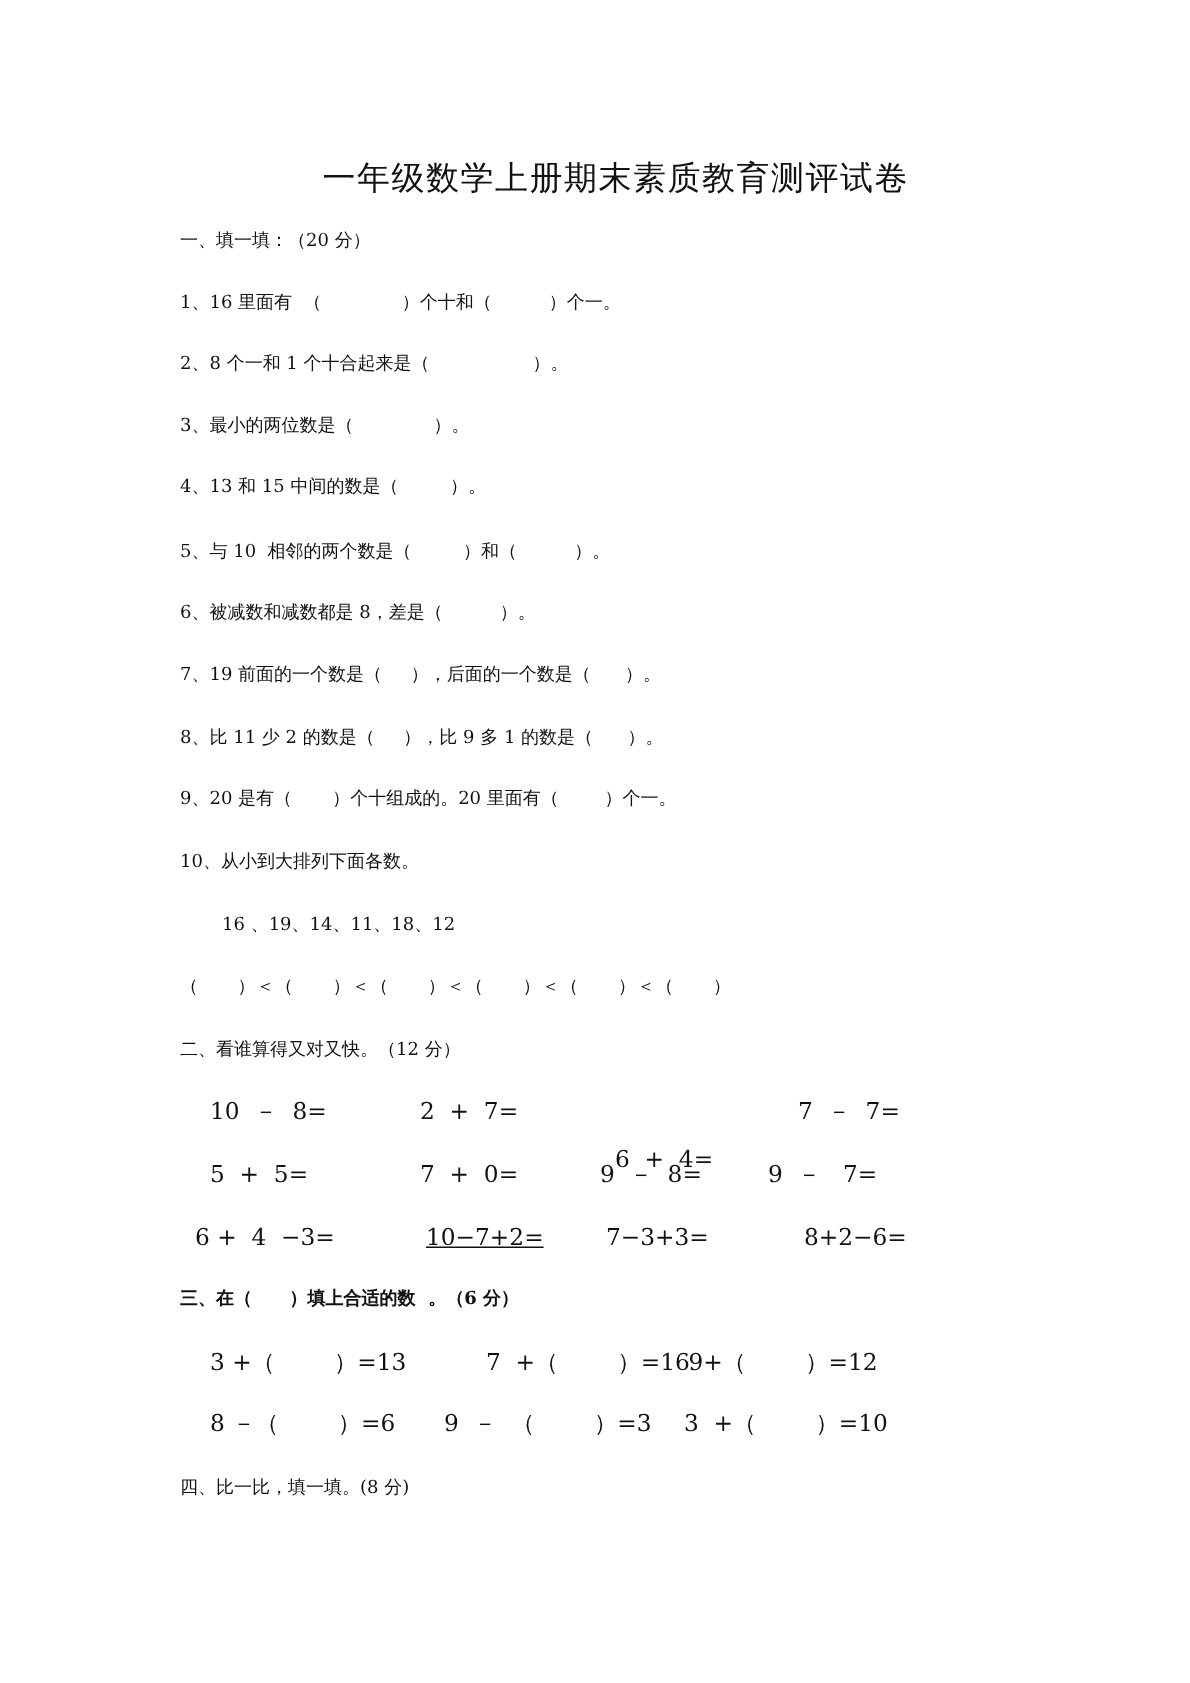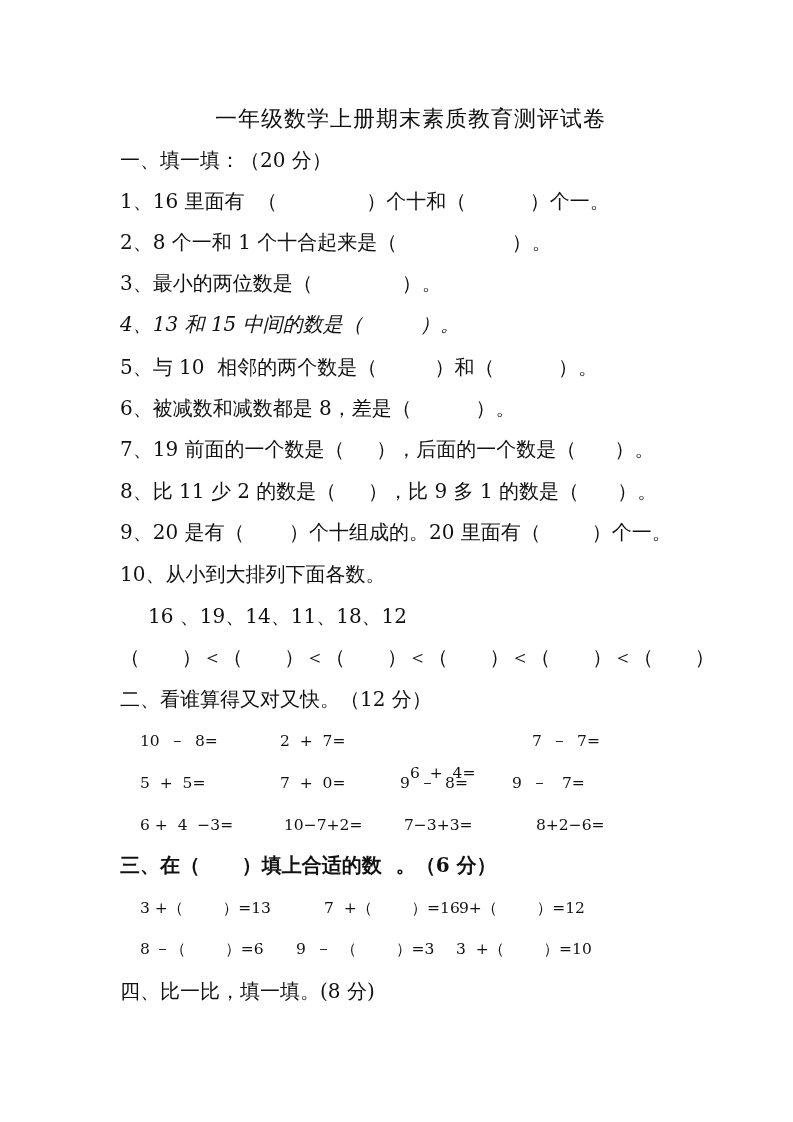--- a/index.html
+++ b/index.html
@@ -1,33 +1,33 @@
 <!DOCTYPE html>
 <html><head>
 <meta charset="utf-8">
 <style>
   html, body { margin: 0; padding: 0; background: #ffffff; }
   body { width: 793px; height: 1122px; position: relative; overflow: hidden;
          font-family: "DejaVu Serif", "Liberation Serif", serif; color: #111; }
-  .line { position: absolute; font-size: 20px; white-space: pre; line-height: 20px; }
+  .line { position: absolute; font-size: 12px; white-space: pre; line-height: 20px; }
   .title { position: absolute; left: 215px; top: 104px; font-size: 22px; letter-spacing: 1px; white-space: pre; }
   .cell { position: absolute; font-size: 15.5px; white-space: pre; line-height: 20px; }
 </style>
 </head>
 <body>
 
 <div>
   <div class="title">一年级数学上册期末素质教育测评试卷</div>
 
   <div class="line" style="left:120px; top:150px;">一、填一填：（20 分）</div>
 
   <div class="line" style="left:120px; top:191px;">1、16 里面有  （              ）个十和（          ）个一。</div>
   <div class="line" style="left:120px; top:232px;">2、8 个一和 1 个十合起来是（                  ）。</div>
   <div class="line" style="left:120px; top:273px;">3、最小的两位数是（              ）。</div>
-  <div class="line" style="left:120px; top:314px;font-style:italic;">4、13 和 15 中间的数是（         ）。</div>
+  <div class="line" style="left:120px; top:314px;">4、13 和 15 中间的数是（         ）。</div>
   <div class="line" style="left:120px; top:357px;">5、与 10  相邻的两个数是（         ）和（          ）。</div>
   <div class="line" style="left:120px; top:398px;">6、被减数和减数都是 8，差是（          ）。</div>
   <div class="line" style="left:120px; top:439px;">7、19 前面的一个数是（     ），后面的一个数是（      ）。</div>
   <div class="line" style="left:120px; top:481px;">8、比 11 少 2 的数是（     ），比 9 多 1 的数是（      ）。</div>
   <div class="line" style="left:120px; top:522px;">9、20 是有（       ）个十组成的。20 里面有（        ）个一。</div>
   <div class="line" style="left:120px; top:564px;">10、从小到大排列下面各数。</div>
 
   <div class="line" style="left:148px; top:606px;">16 、19、14、11、18、12</div>
   <div class="line" style="left:120px; top:647px; letter-spacing:0.5px;">（      ）＜（      ）＜（      ）＜（      ）＜（      ）＜（      ）</div>
 
@@ -36,22 +36,22 @@
   <div class="cell" style="left:140px; top:731px;">10  －  8=</div>
   <div class="cell" style="left:280px; top:731px;">2  +  7=</div>
   <div class="cell" style="left:410px; top:731px;margin-top:32px;">6  +  4=</div>
   <div class="cell" style="left:532px; top:731px;">7  －  7=</div>
 
   <div class="cell" style="left:140px; top:773px;">5  +  5=</div>
   <div class="cell" style="left:280px; top:773px;">7  +  0=</div>
   <div class="cell" style="left:400px; top:773px;">9  －  8=</div>
   <div class="cell" style="left:512px; top:773px;">9  －   7=</div>
 
-  <div class="cell" style="left:140px; top:815px;text-align:center;">6 +  4  −3=</div>
-  <div class="cell" style="left:284px; top:815px;">10−7+2=</div>
+  <div class="cell" style="left:130px; top:815px;text-align:center;">6 +  4  −3=</div>
+  <div class="cell" style="left:284px; top:815px;text-decoration:underline;">10−7+2=</div>
   <div class="cell" style="left:404px; top:815px;text-align:center;">7−3+3=</div>
   <div class="cell" style="left:536px; top:815px;">8+2−6=</div>
 
   <div class="line" style="left:120px; top:855px;font-weight:bold;">三、在（      ）填上合适的数  。（6 分）</div>
 
   <div class="cell" style="left:140px; top:898px;">3 +（        ）=13</div>
   <div class="cell" style="left:292px; top:898px;margin-left:32px;">7  +（        ）=16</div>
   <div class="cell" style="left:459px; top:898px;">9+（        ）=12</div>
 
   <div class="cell" style="left:140px; top:939px;">8 －（        ）=6</div>

